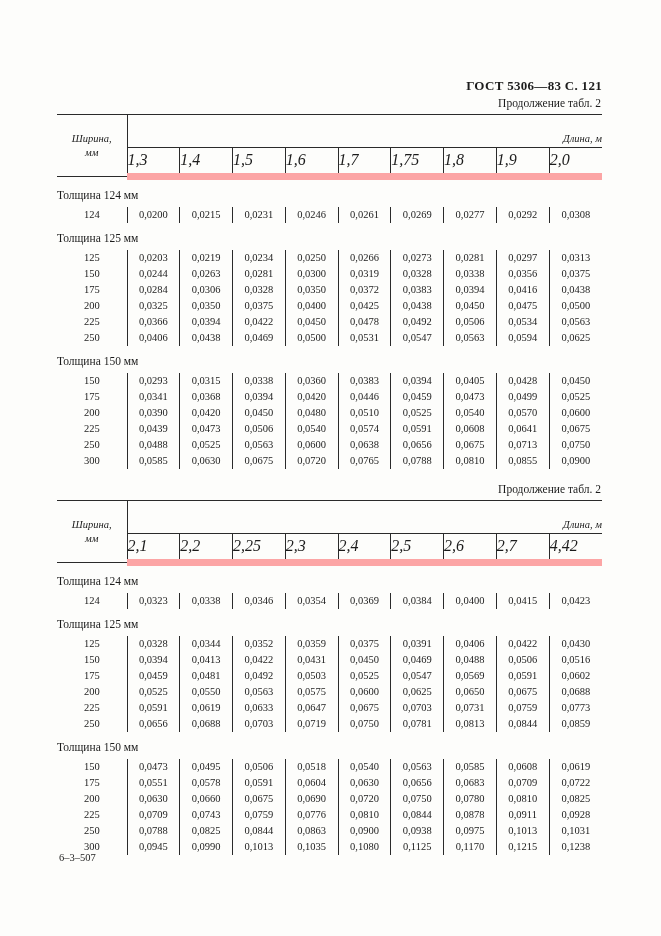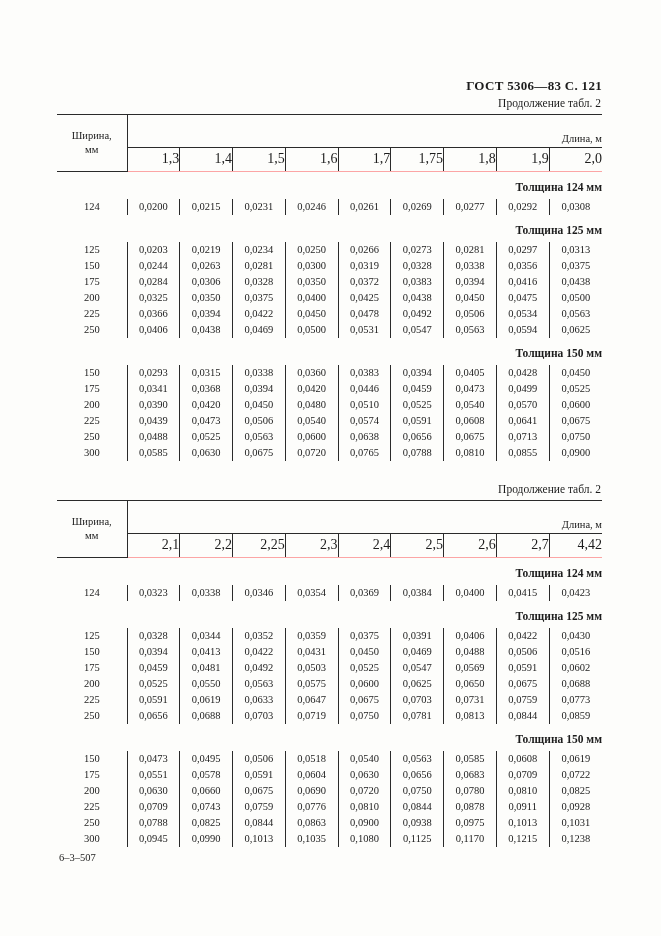--- a/index.html
+++ b/index.html
@@ -36,49 +36,49 @@
     font-size: 11.5px;
     padding-right: 1px;
   }
   table {
     border-collapse: collapse;
     width: 100%;
     table-layout: fixed;
     margin-top: 5px;
     border-top: 1px solid #2a2a2a;
   }
-  thead th { font-weight: normal; }
+  thead th { font-weight: normal; font-style: italic; }
   th.corner {
     width: 70px;
     border-right: 1px solid #2a2a2a;
     border-bottom: 1px solid #2a2a2a;
     white-space: pre-line;
     font-size: 10.5px;
     line-height: 1.3;
     padding: 3px 0 3px;
     text-align: center;
     vertical-align: middle;
   }
   th.len-span {
     border-bottom: 1px solid #2a2a2a;
     font-size: 10.5px;
     padding: 18px 0 3px;
     text-align: right;
   }
   tr.cols-row th {
-    border-bottom: 1px solid #fca5a5;
+    border-bottom: 7px solid #fca5a5;
     border-left: 1px solid #2a2a2a;
-    font-size: 14px;
+    font-size: 16px;
     padding: 3px 0 4px;
-    text-align: right;
+    text-align: left;
   }
   tr.cols-row th:first-child { border-left: none; }
   tr.section-row td {
-    text-align: right;
-    font-weight: bold;
+    text-align: left;
+    font-weight: normal;
     font-size: 11.5px;
     padding: 9px 0 6px;
   }
   tr.data-row td {
     text-align: center;
     font-size: 10.5px;
     line-height: 14px;
     padding: 1px 0;
   }
   td.w-cell { border-right: 1px solid #2a2a2a; }

